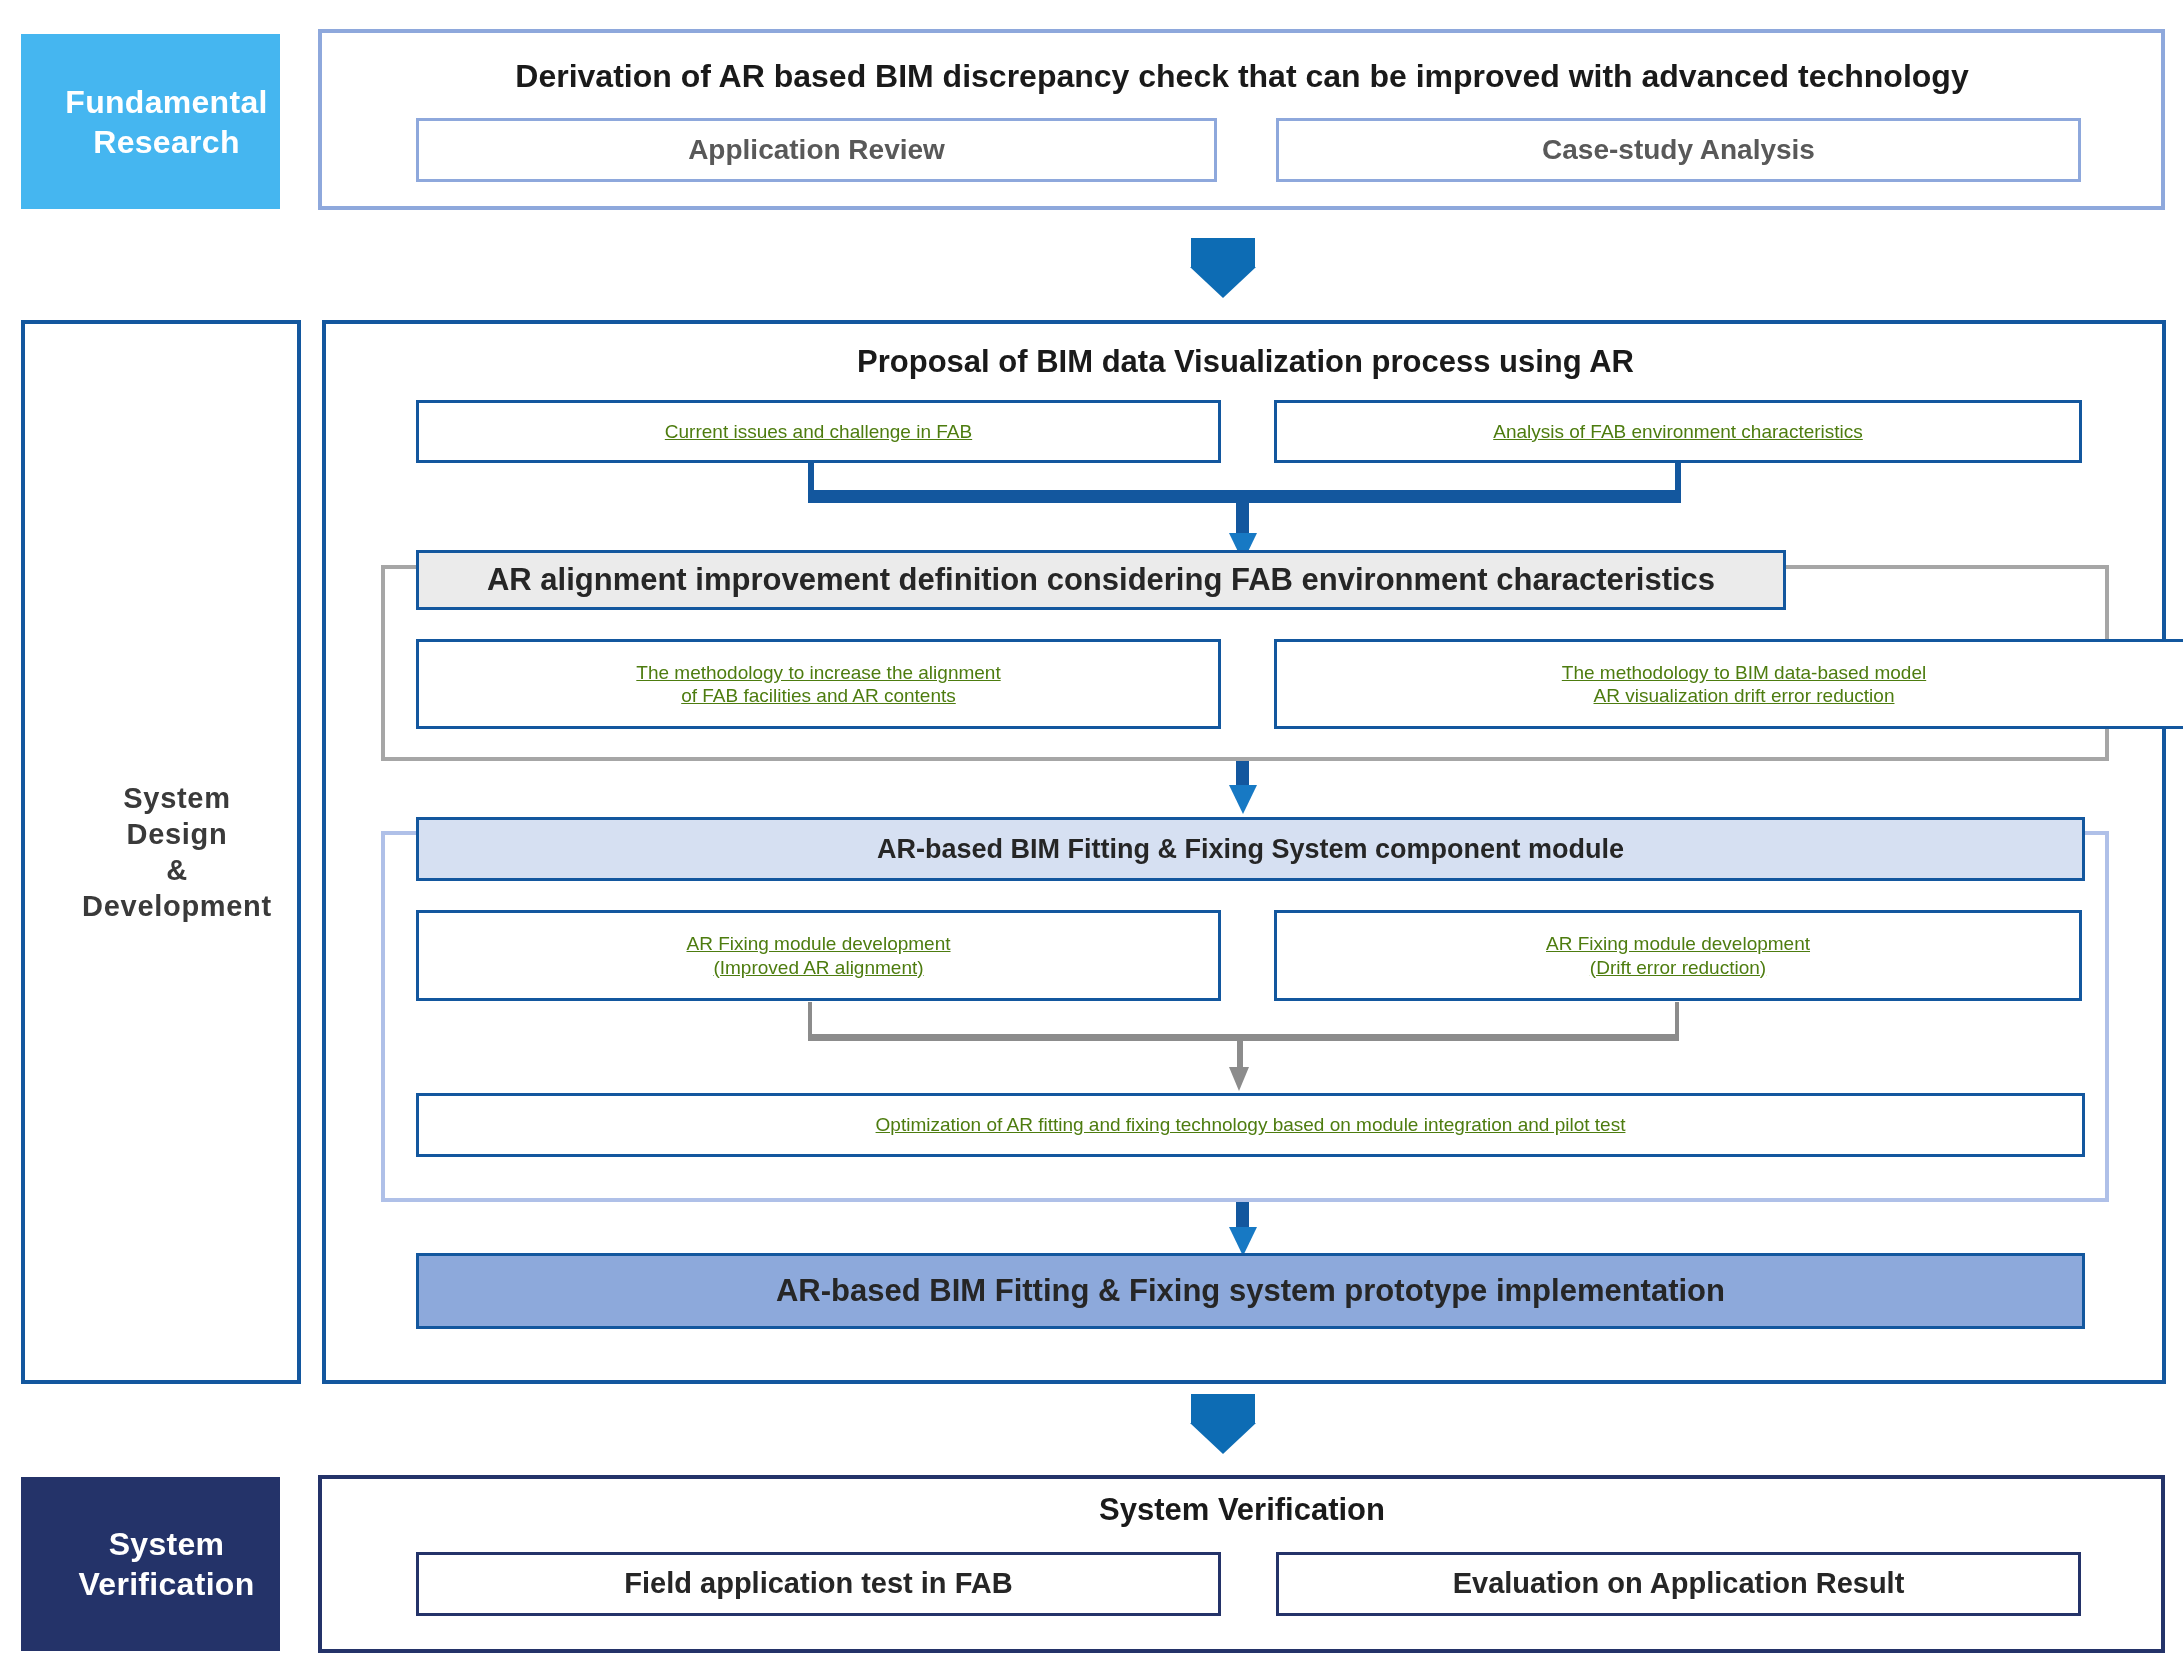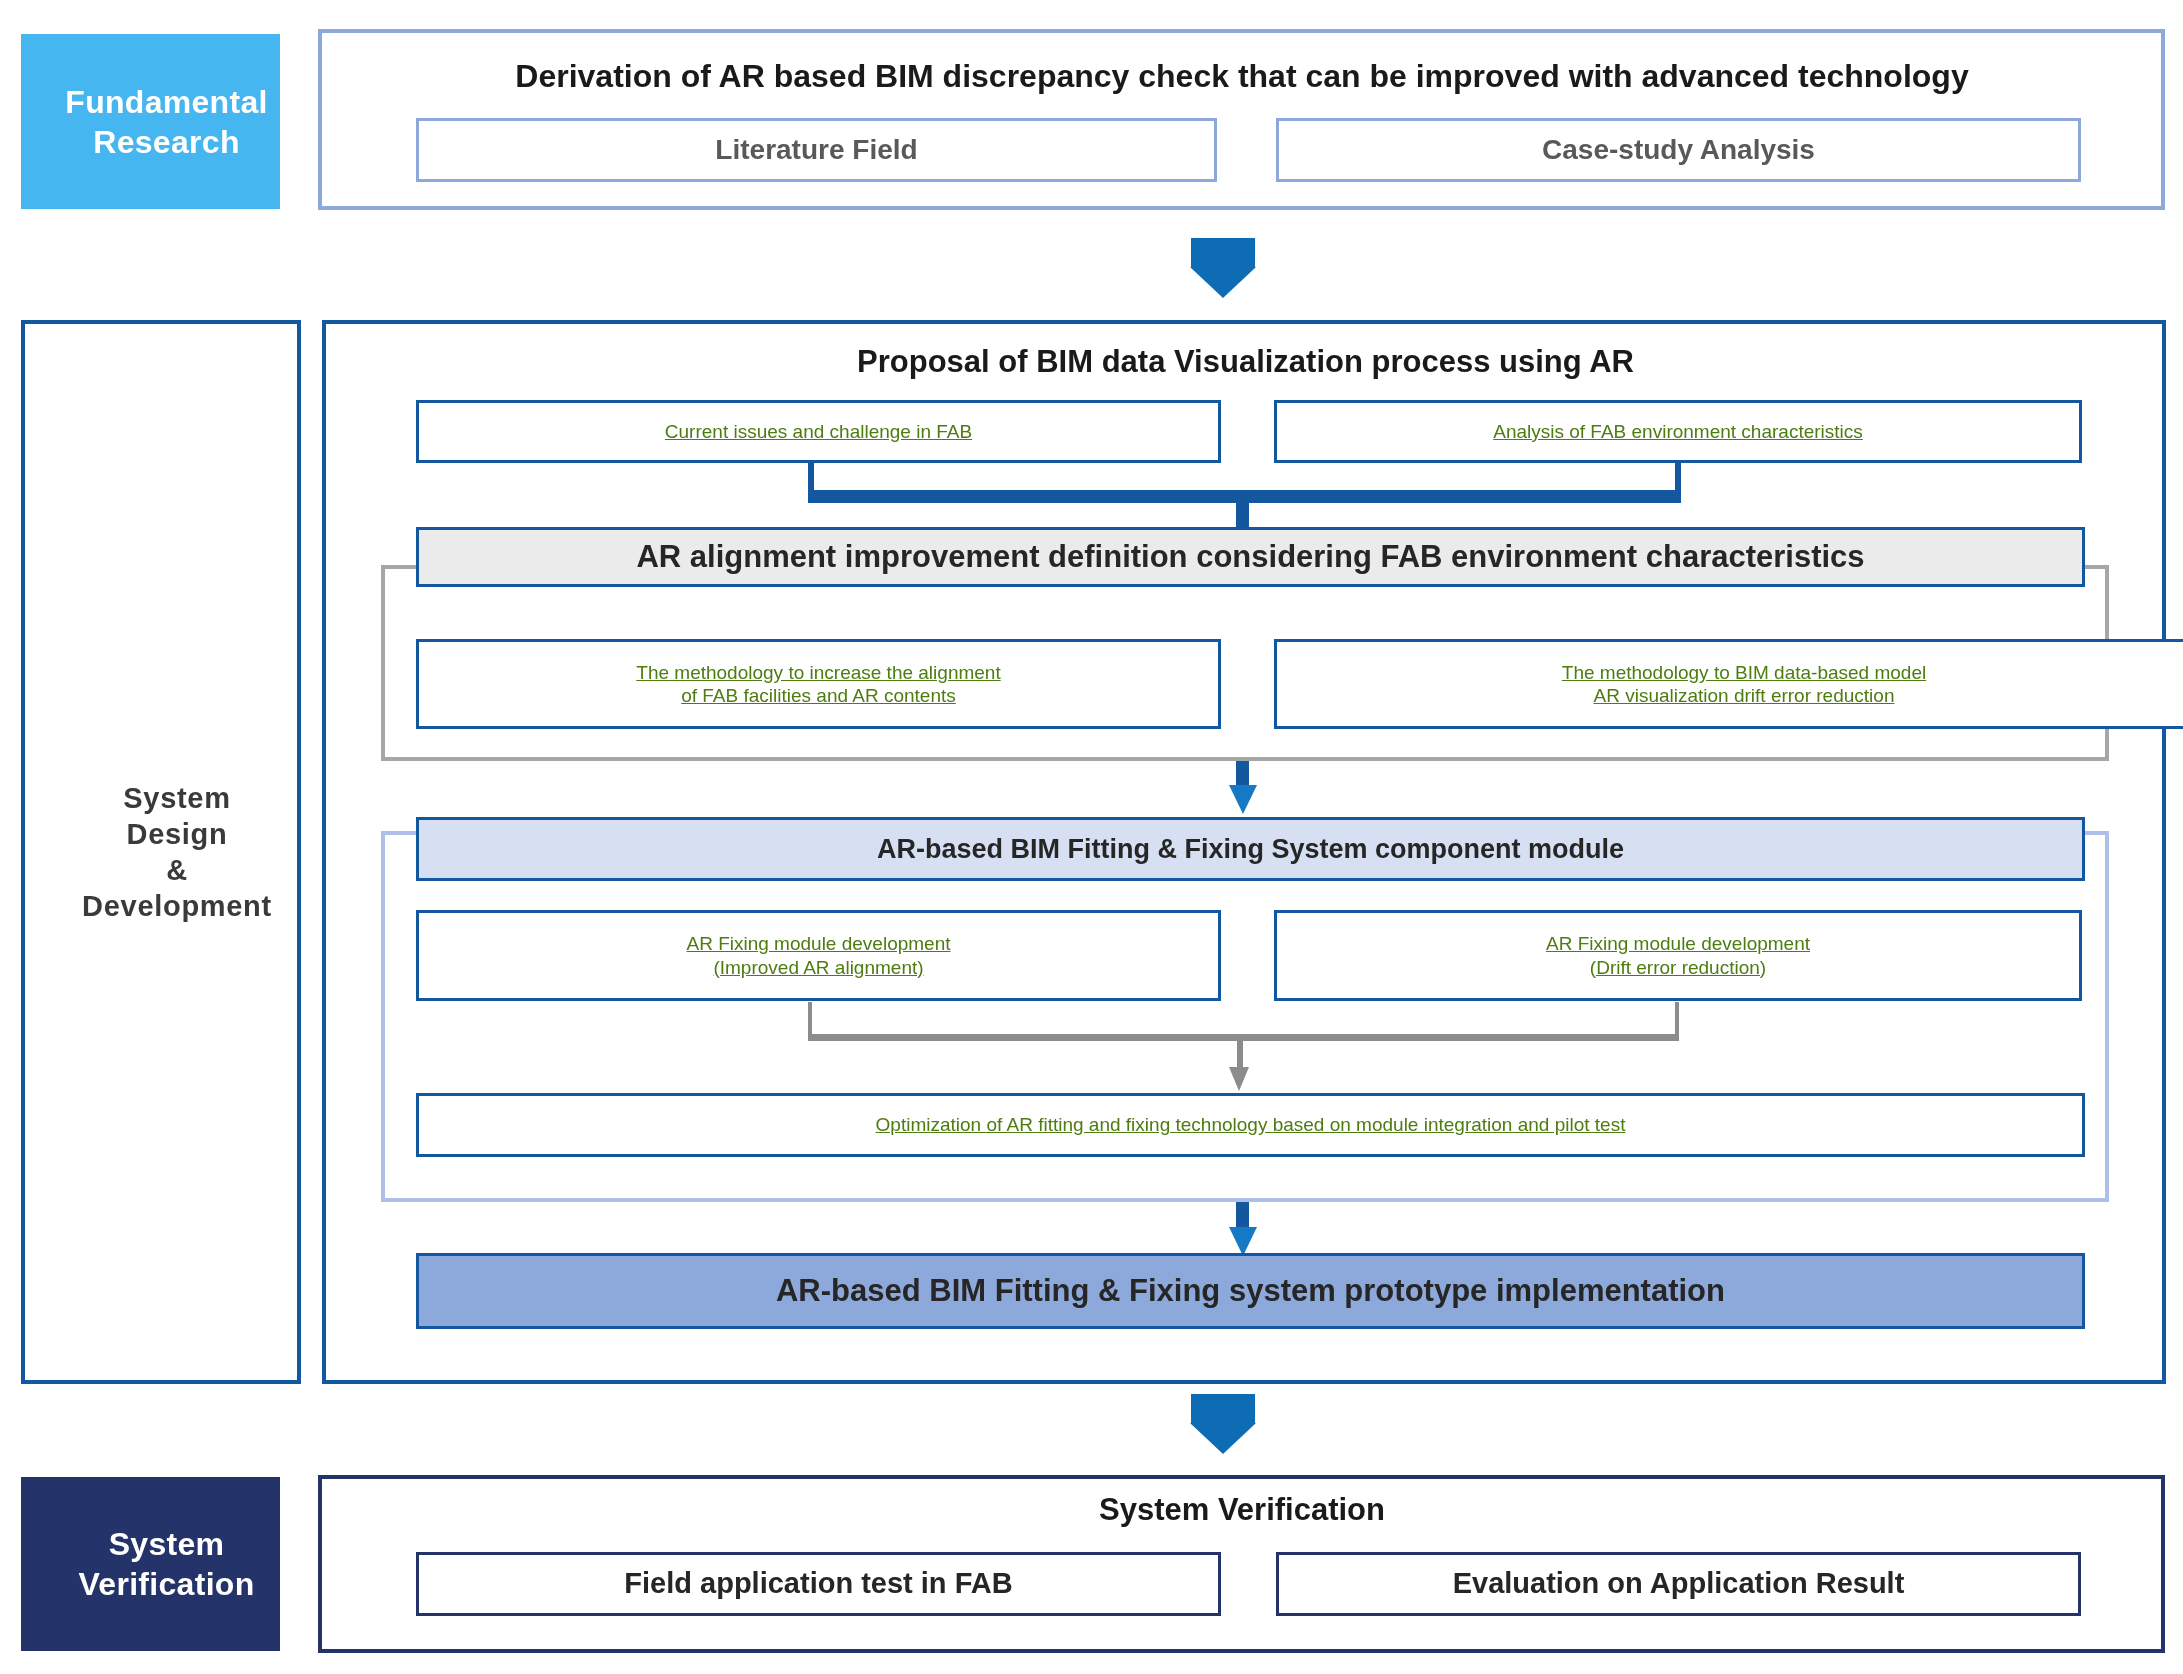--- a/index.html
+++ b/index.html
@@ -136,21 +136,21 @@
 </head>
 <body>
 
 <div class="abs stage-chip fundamental" style="left:21px; top:34px; width:259px; height:175px;">Fundamental
 Research</div>
 
 <div class="abs panel fundamental" style="left:318px; top:29px; width:1847px; height:181px;"></div>
 
 <div class="abs heading h-top" style="left:329px; top:41px; width:1826px; height:53px;">Derivation of AR based BIM discrepancy check that can be improved with advanced technology</div>
 
-<div class="abs box thin-lav" style="left:416px; top:118px; width:801px; height:64px;">Literature Field</div>
+<div class="abs box thin-lav" style="left:416px; top:118px; width:801px; height:64px;">Application Review</div>
 
 <div class="abs box thin-lav" style="left:1276px; top:118px; width:805px; height:64px;">Case-study Analysis</div>
 
 <div class="abs arrow-wrap" style="left:1190px; top:238px;">
   <div class="arrow-shaft" style="width:64px; height:29px;"></div>
   <div class="arrow-head"></div>
 </div>
 
 <div class="abs stage-chip design" style="left:21px; top:320px; width:280px; height:1064px;">System
 Design
@@ -166,21 +166,21 @@
 <div class="abs box blue" style="left:1274px; top:400px; width:808px; height:63px;">Analysis of FAB environment characteristics</div>
 
 <div class="abs line-v" style="left:808px; top:463px; width:6.3px; height:32px;"></div>
 <div class="abs line-v" style="left:1675px; top:463px; width:6.3px; height:32px;"></div>
 <div class="abs line-h" style="left:808px; top:490px; width:873px; height:12.6px;"></div>
 <div class="abs line-v" style="left:1236px; top:502px; width:12.6px; height:36px;"></div>
 <div class="abs tri-down-blue" style="left:1229px; top:533px;"></div>
 
 <div class="abs group-frame" style="left:381px; top:565px; width:1728px; height:196px;"></div>
 
-<div class="abs banner gray" style="left:416px; top:527px; width:1669px; height:60px;">AR alignment improvement definition considering FAB environment characteristics</div>
+<div class="abs banner gray" style="left:416px; top:550px; width:1370px; height:60px;">AR alignment improvement definition considering FAB environment characteristics</div>
 
 <div class="abs box blue" style="left:416px; top:639px; width:805px; height:90px;">The methodology to increase the alignment
 of FAB facilities and AR contents</div>
 
 <div class="abs box blue" style="left:1274px; top:639px; width:940px; height:90px;">The methodology to BIM data-based model
 AR visualization drift error reduction</div>
 
 <div class="abs line-v" style="left:1236px; top:761px; width:12.6px; height:28px;"></div>
 <div class="abs tri-down-blue" style="left:1229px; top:785px;"></div>
 

